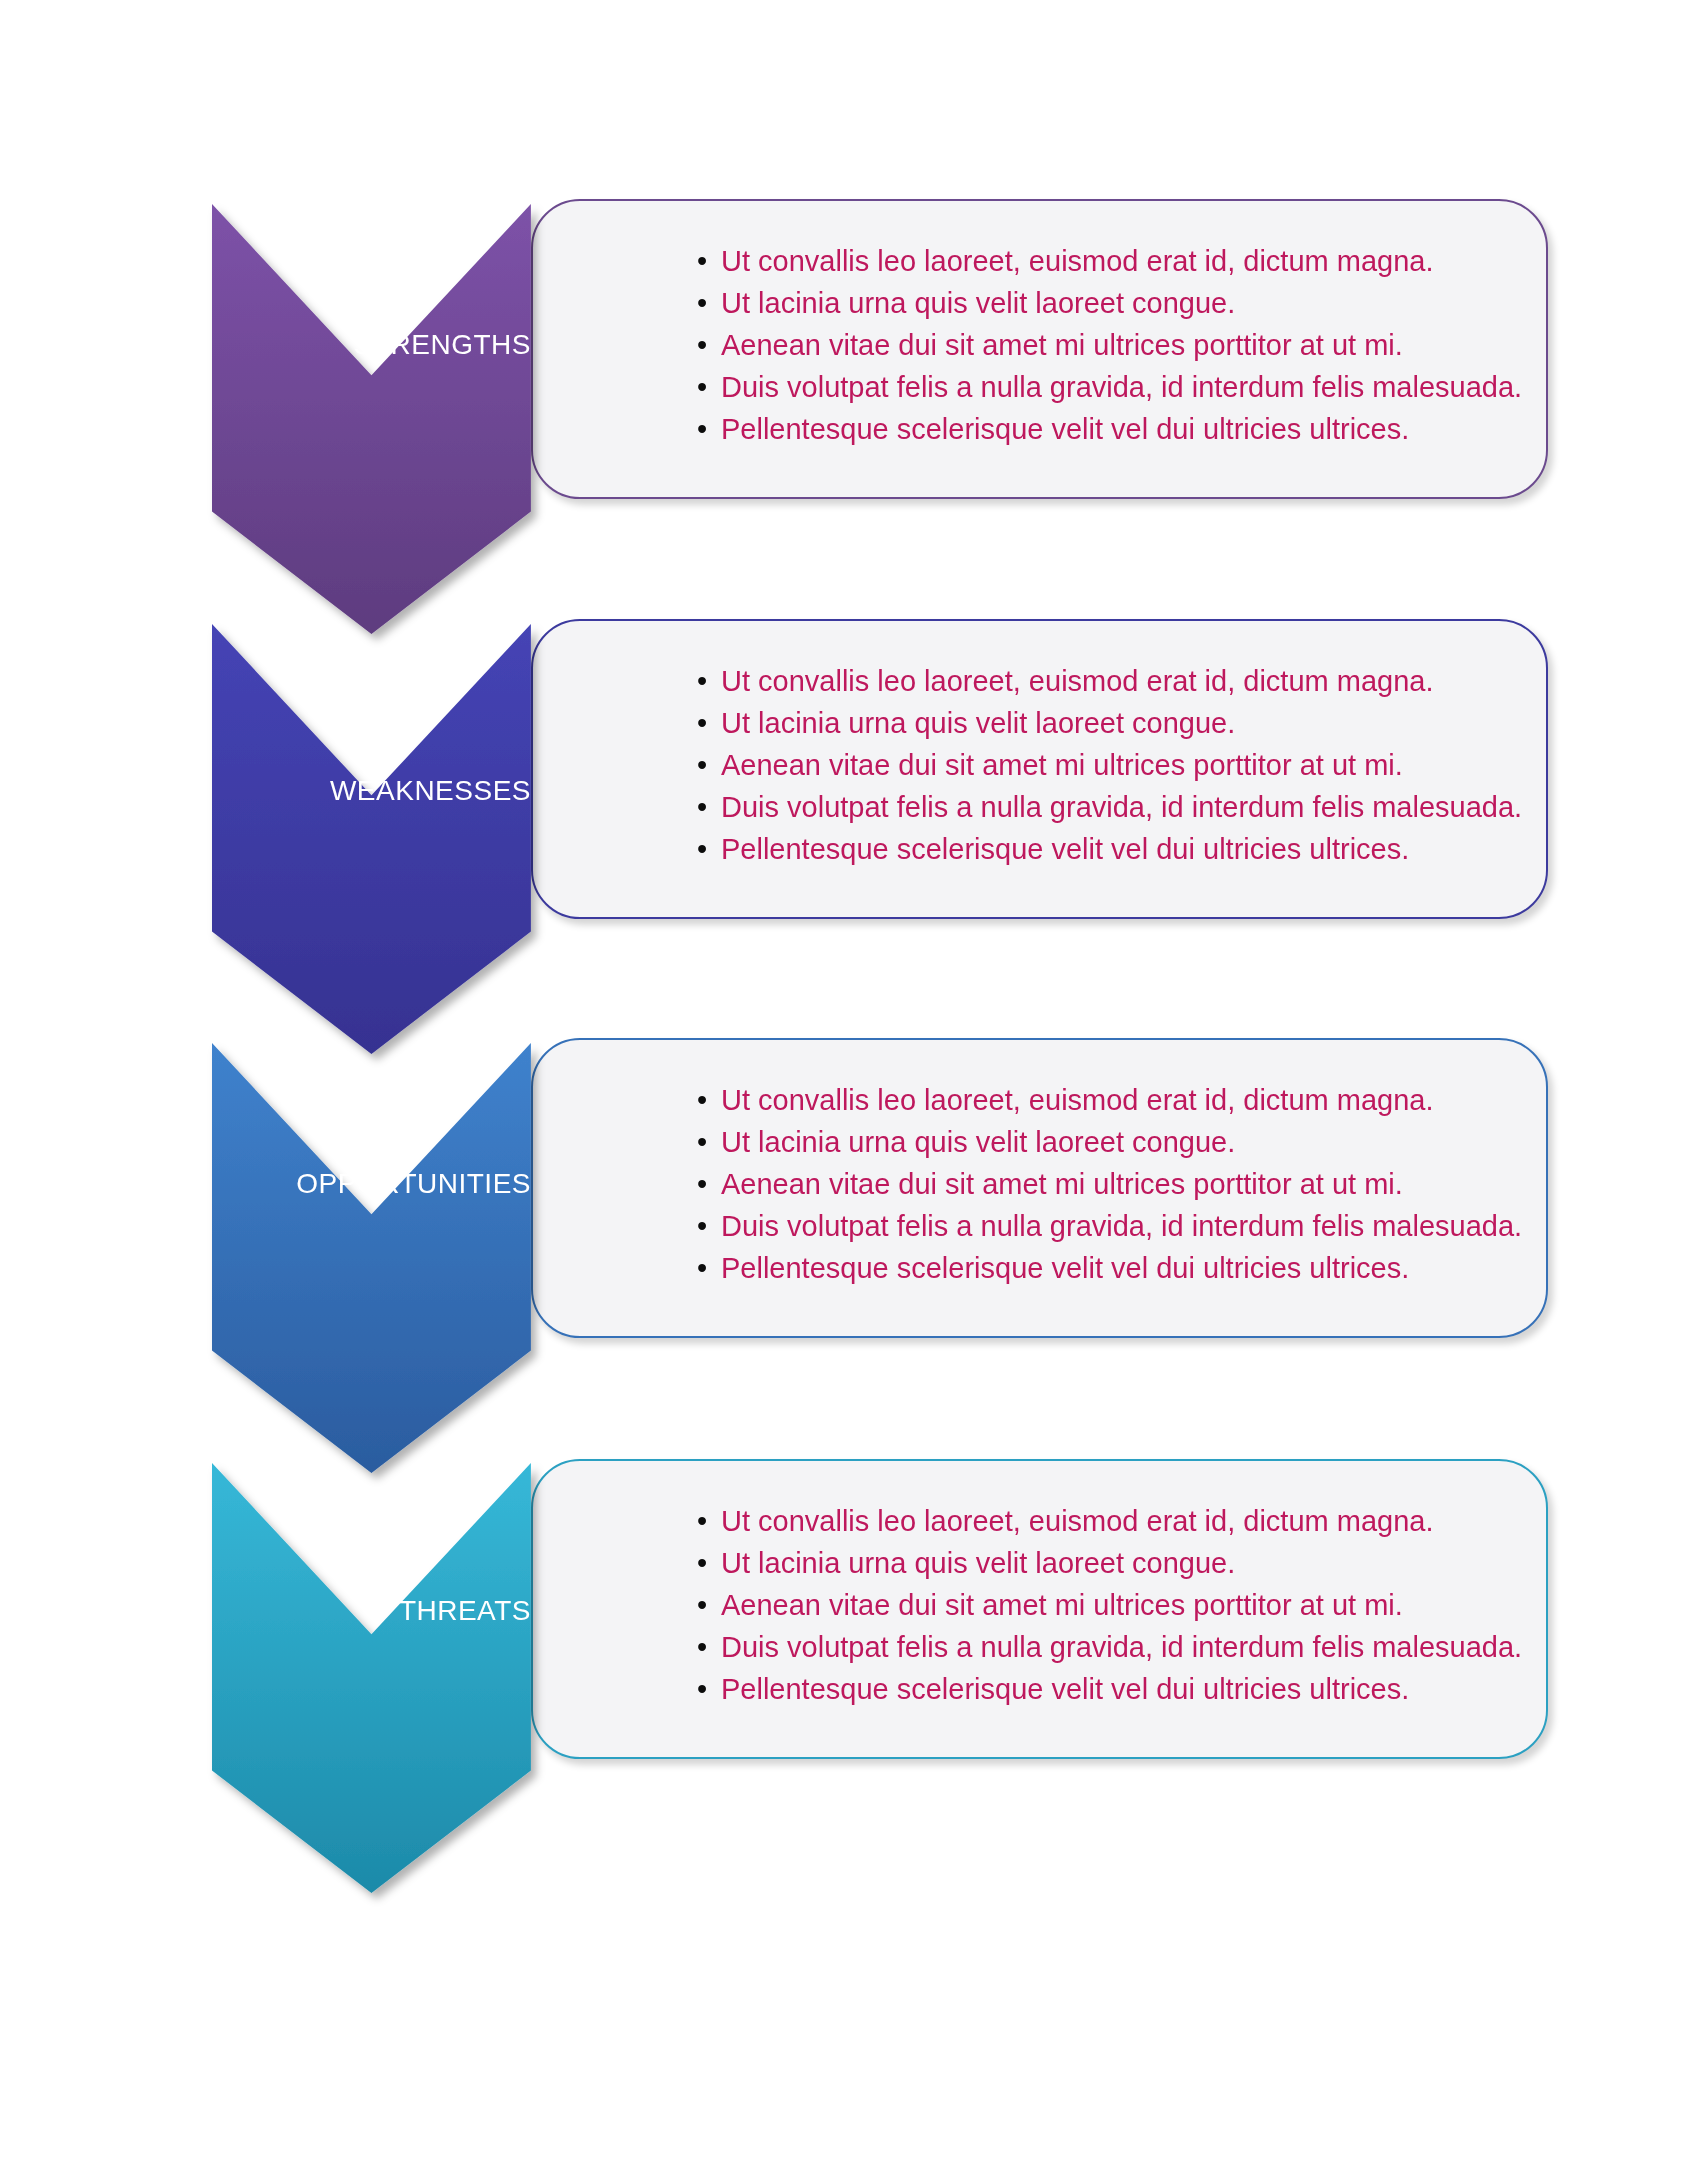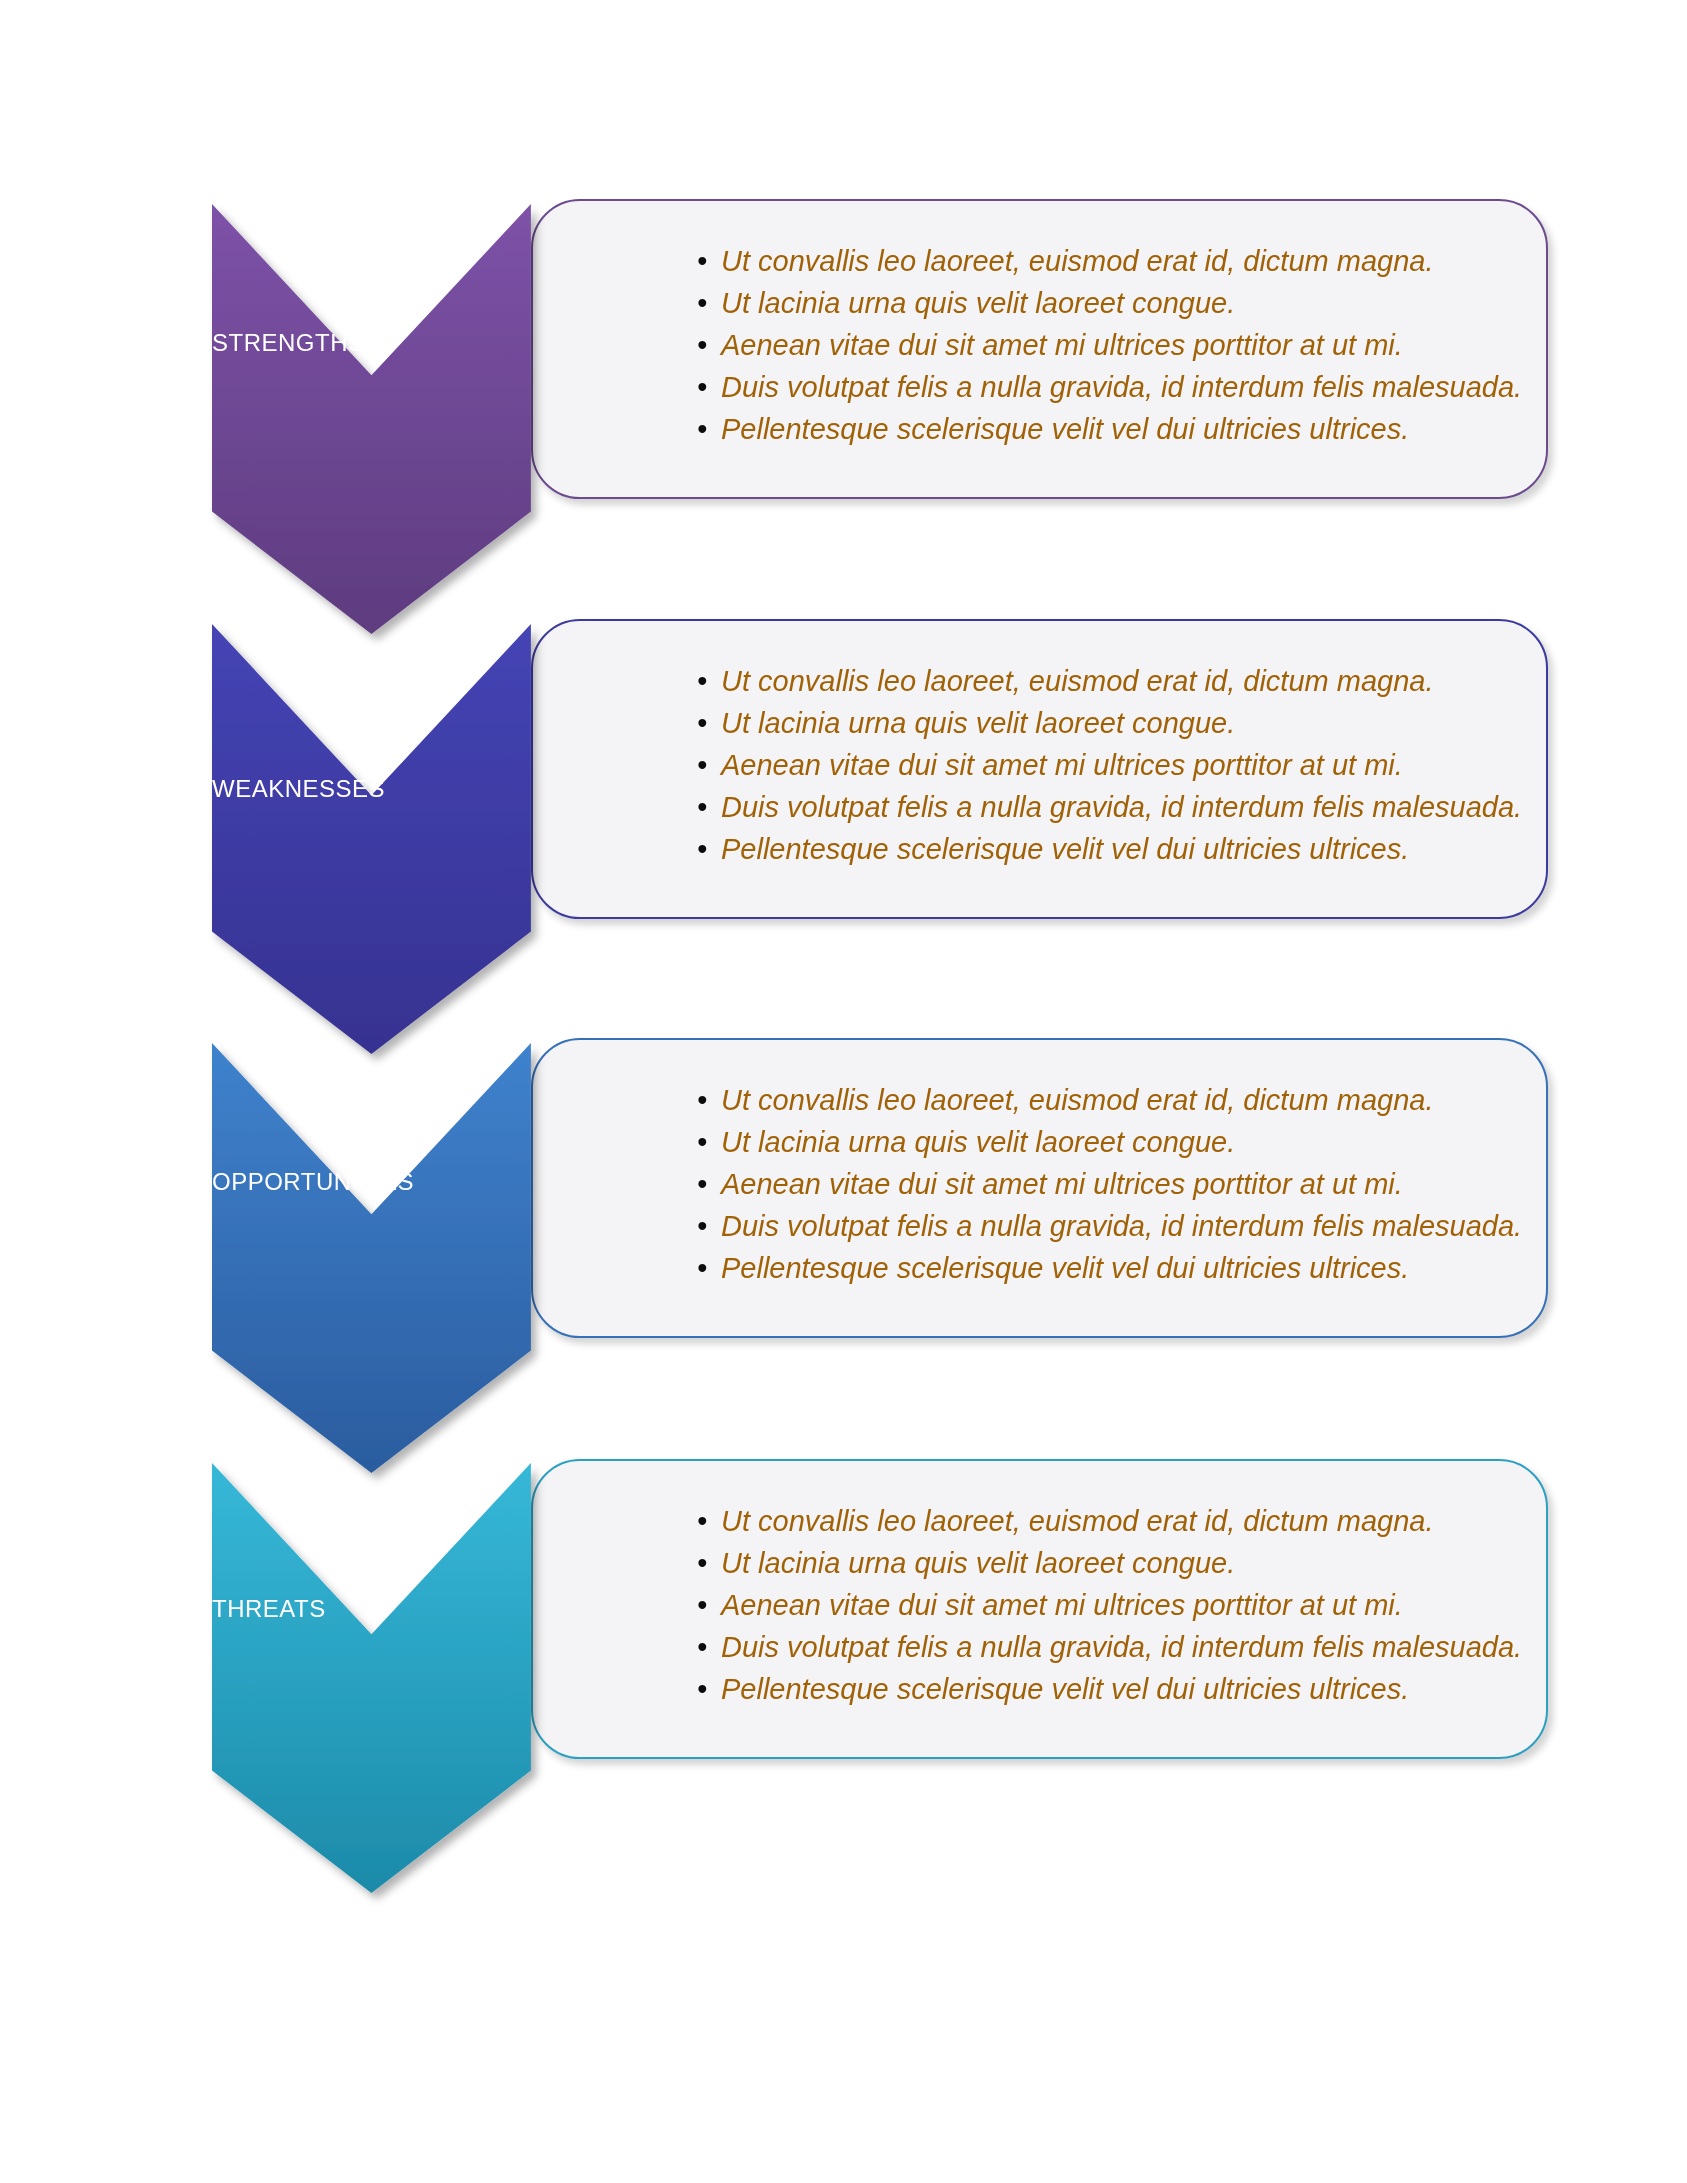--- a/index.html
+++ b/index.html
@@ -41,23 +41,23 @@
     display: block;
     width: 325px;
     height: 430px;
     overflow: visible;
   }
   .chevron-label {
     position: absolute;
     left: 0;
     top: 0;
     width: 319px;
-    text-align: left;
+    text-align: right;
     color: #ffffff;
-    font-size: 24px;
+    font-size: 28px;
     letter-spacing: 0.5px;
     font-weight: 400;
     white-space: nowrap;
     pointer-events: none;
   }
 
   
   .content-card {
     position: absolute;
     left: 531px;
@@ -72,24 +72,23 @@
     margin: 0;
     padding: 0;
     position: absolute;
     left: 0;
     right: 0;
   }
   .bullet-item {
     position: relative;
     font-size: 29px;
     line-height: 42px;
-    color: #a16207;
+    color: #be185d;
     padding-left: 31px;
     white-space: nowrap;
-    font-style: italic;
   }
   .bullet-item::before {
     content: "\2022";
     position: absolute;
     left: 7px;
     top: 0;
     font-size: 29px;
     line-height: 42px;
     color: #0c0c0c;
   }

